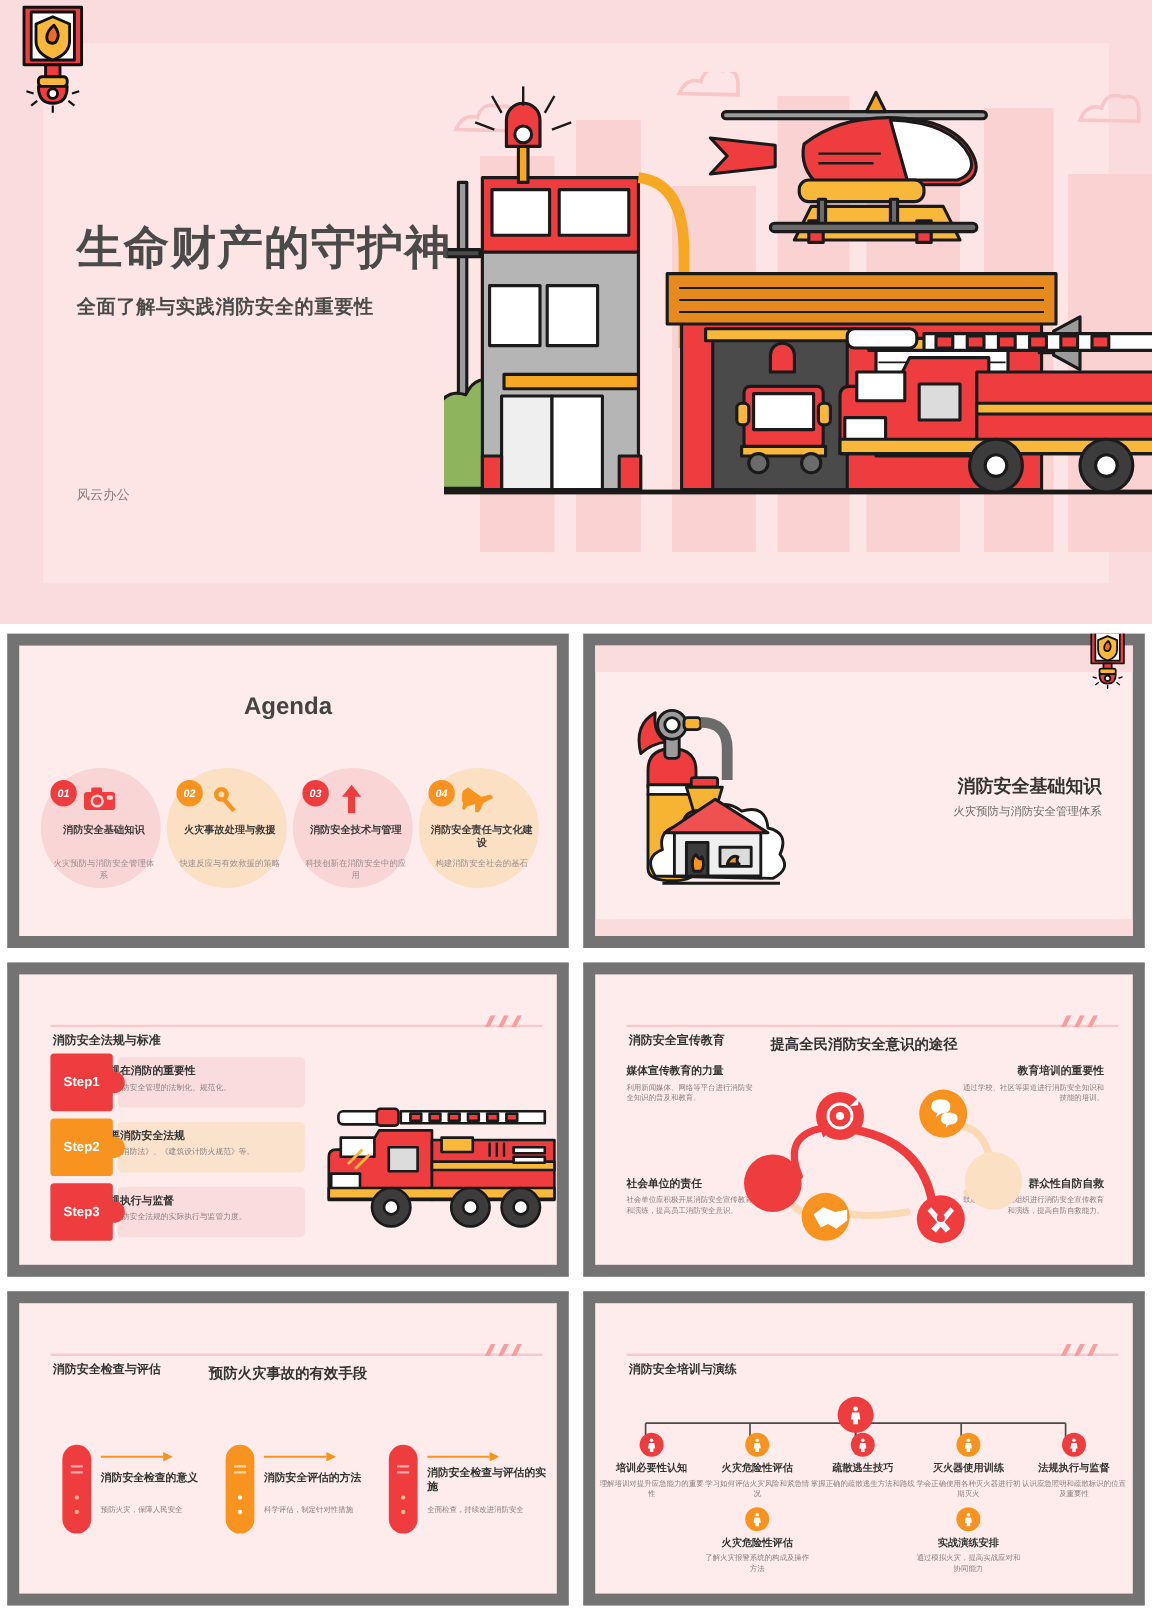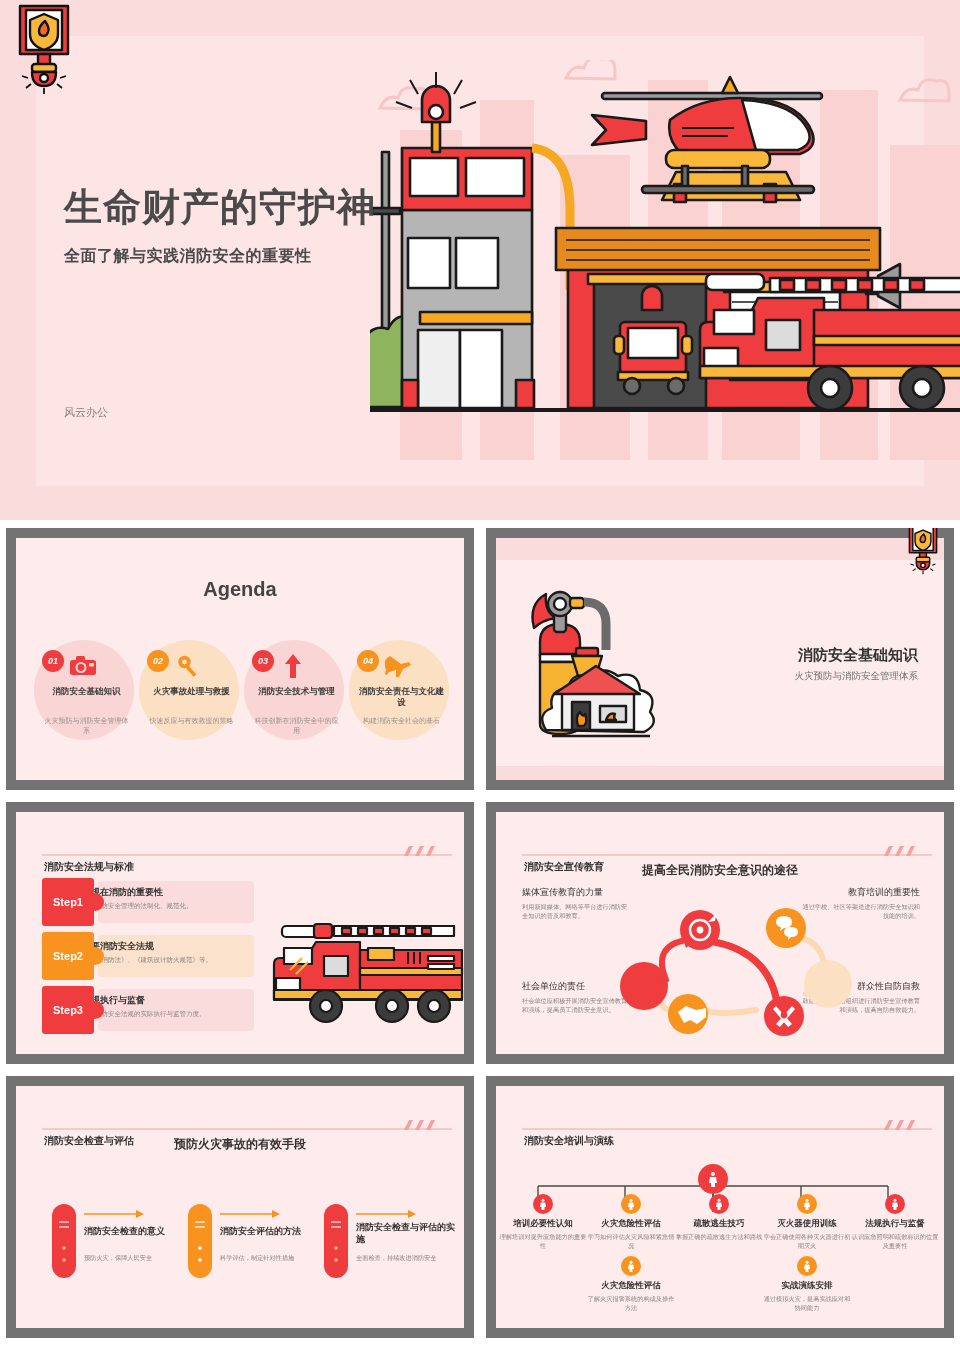--- a/index.html
+++ b/index.html
@@ -95,21 +95,21 @@
   }
   .step-knob { position:absolute; left:44px; top:15px; width:18px; height:18px; border-radius:50%; z-index:4; }
   .step-body { position:absolute; left:56px; top:3px; width:156px; height:42px; border-radius:4px; }
   .step-h { position:absolute; left:66px; top:8px; font-size:9px; font-weight:bold; color:#333; }
   .step-d { position:absolute; left:66px; top:24px; font-size:6.5px; color:#8a8080; }
   .truck-illo { position:absolute; left:252px; top:110px; width:200px; height:110px; }
 
   
   .pub-col-l { position:absolute; width:110px; }
   .pub-col-r { position:absolute; width:122px; text-align:right; }
-  .pub-h { font-size:9px; font-weight:normal; color:#333; }
+  .pub-h { font-size:9px; font-weight:bold; color:#333; }
   .pub-d { font-size:6.2px; color:#8a8080; line-height:1.5; margin-top:3px; }
   .pub-svg { position:absolute; left:120px; top:72px; width:240px; height:160px; }
 
   
   .ins-card { position:absolute; top:118px; }
   .ins-pill { position:absolute; top:0; width:24px; height:74px; border-radius:12px; }
   .ins-arrow { position:absolute; left:32px; top:6px; width:60px; height:8px; }
   .ins-h { position:absolute; left:32px; top:22px; width:105px; font-size:9px; font-weight:bold; color:#333; line-height:1.3; }
   .ins-d { position:absolute; left:32px; top:50px; width:110px; font-size:6.2px; color:#8a8080; }
 

